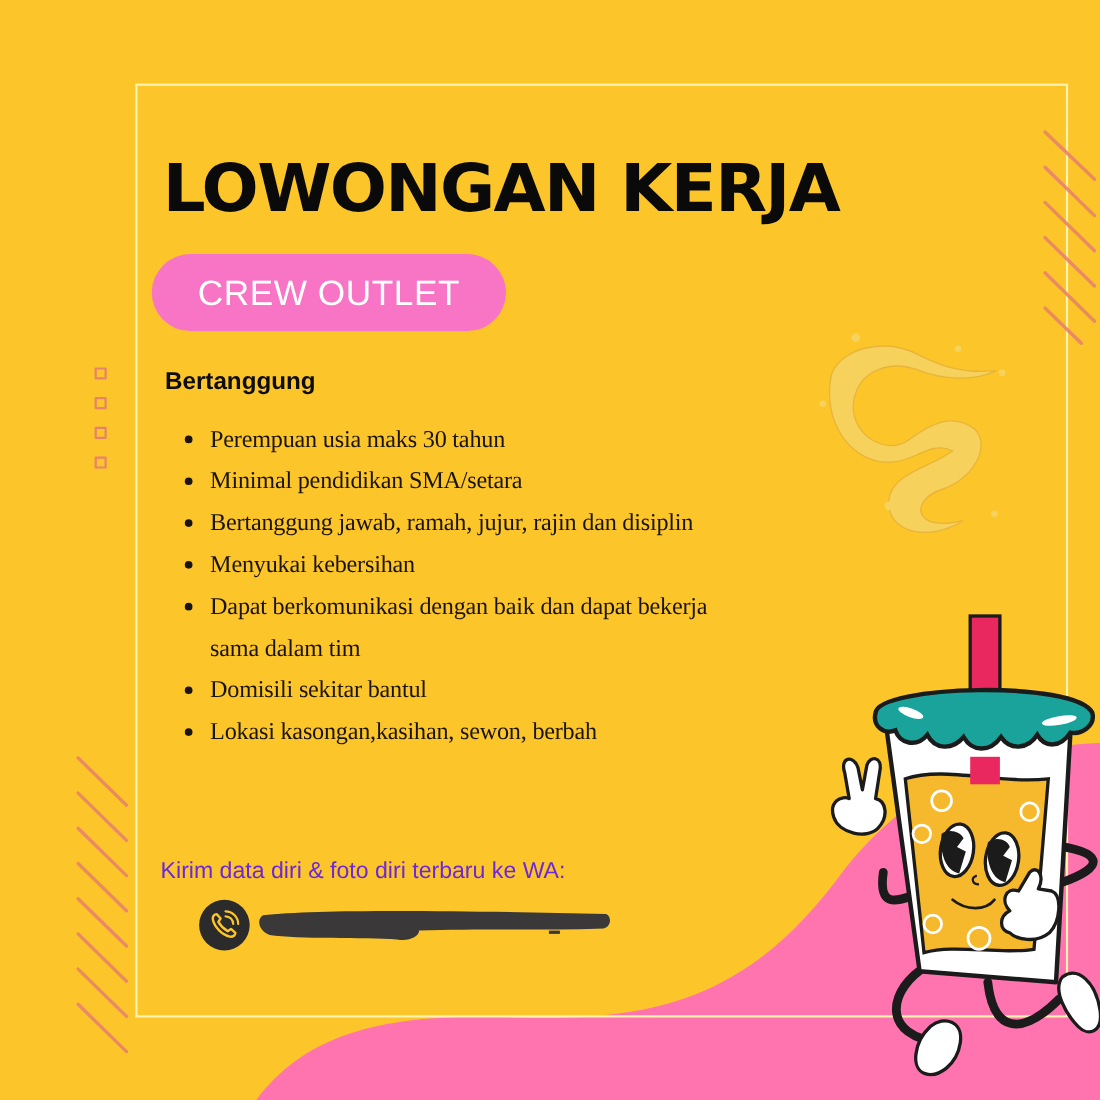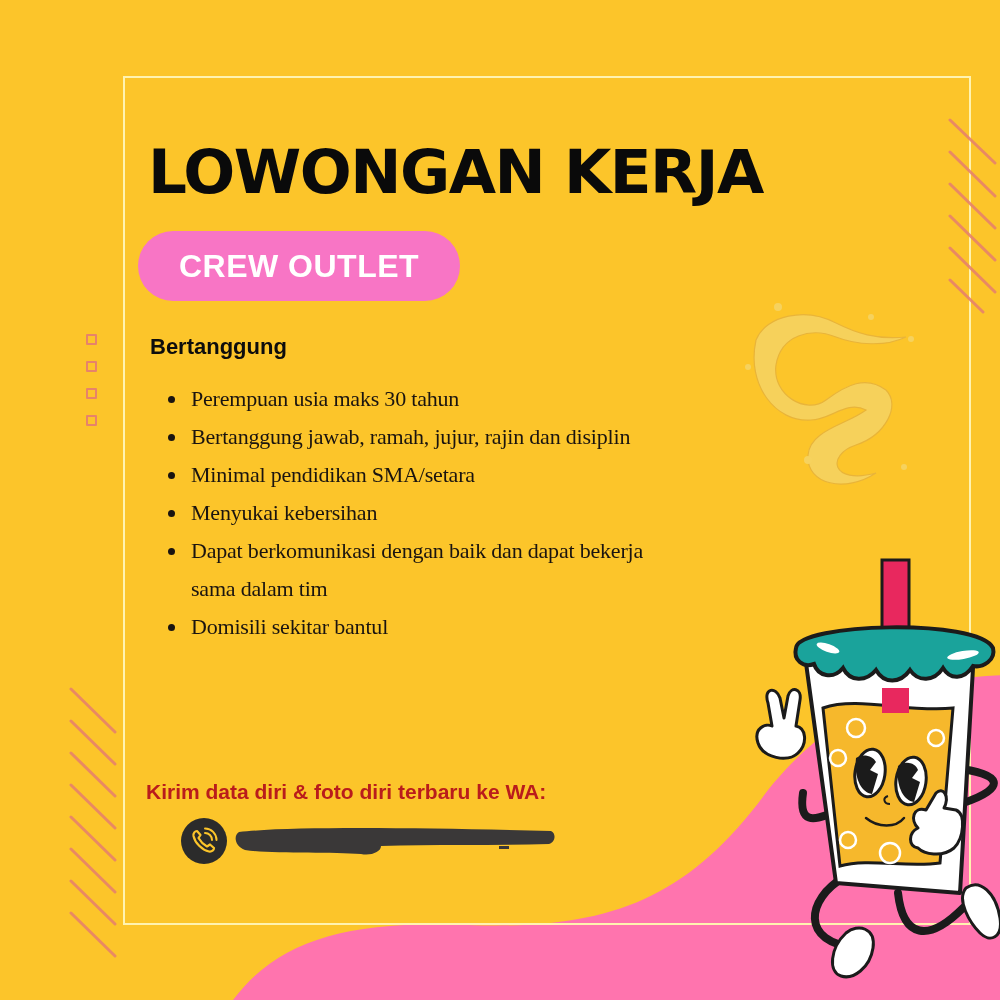--- a/index.html
+++ b/index.html
@@ -23,40 +23,40 @@
     .title {
       position: absolute; left: 100px; top: 132px; margin: 0;
       font-family: "DejaVu Sans", sans-serif; font-weight: 900;
       font-size: 60px; letter-spacing: -1.5px; color: #0a0a0a; line-height: 80px;
       transform: scaleX(1.02); transform-origin: left;
     }
     .pill {
       position: absolute; left: 90px; top: 231px; width: 322px; height: 70px;
       border-radius: 35px; background: #f875c5;
       display: flex; align-items: center; justify-content: center;
-      color: #ffffff; font-family: "Liberation Sans", sans-serif; font-weight: 700;
+      color: #ffffff; font-family: "Liberation Sans", sans-serif; font-weight: 400;
       font-size: 32px; letter-spacing: 0.5px;
     }
     .section-heading {
       position: absolute; left: 102px; top: 334px; margin: 0;
       font-family: "Liberation Sans", sans-serif; font-weight: 700; font-size: 22px; color: #0d0d0d;
     }
     .req-list {
       position: absolute; left: 118px; top: 380px; margin: 0; padding: 0; list-style: none;
       font-family: "DejaVu Sans", sans-serif; font-size: 22px; color: #1a1410; line-height: 38px;
       width: 560px; letter-spacing: -0.2px;
     }
     .req-list li { position: relative; padding-left: 25px; font-family: Liberation Serif, serif; }
     .req-list li::before {
       content: ""; position: absolute; left: 2px; top: 16px; width: 7px; height: 7px;
       border-radius: 50%; background: #1a1410;
     }
     .contact-label {
       position: absolute; left: 98px; top: 780px; margin: 0;
-      font-family: "Liberation Sans", sans-serif; font-weight: 700; font-size: 21px; color: #b91c1c;
+      font-family: "Liberation Sans", sans-serif; font-weight: 400; font-size: 21px; color: #6d28d9;
     }
     .phone-row { position: absolute; left: 133px; top: 818px; display: flex; align-items: center; }
     .phone-icon {
       width: 46px; height: 46px; border-radius: 50%; background: #2b2b2b;
       display: flex; align-items: center; justify-content: center;
     }
     .redaction { position: absolute; left: 50px; top: 0; }
     .splash { position: absolute; left: 688px; top: 295px; }
     .mascot { position: absolute; left: 680px; top: 548px; }
   </style>
@@ -105,25 +105,26 @@
   <h1 class="title">LOWONGAN KERJA</h1>
 
   <div class="pill">
     <span>CREW OUTLET</span>
   </div>
 
   <h2 class="section-heading">Bertanggung</h2>
 
   <ul class="req-list">
     <li>Perempuan usia maks 30 tahun</li>
+    <li>Minimal pendidikan SMA/setara</li>
     <li style="width:500px">Bertanggung jawab, ramah, jujur, rajin dan disiplin</li>
-    <li>Minimal pendidikan SMA/setara</li>
     <li>Menyukai kebersihan</li>
     <li style="width:500px">Dapat berkomunikasi dengan baik dan dapat bekerja sama dalam tim</li>
     <li>Domisili sekitar bantul</li>
+    <li>Lokasi kasongan,kasihan, sewon, berbah</li>
   </ul>
 
   <p class="contact-label">Kirim data diri &amp; foto diri terbaru ke WA:</p>
 
   <div class="phone-row">
     <div class="phone-icon">
       <svg width="30" height="30" viewBox="0 0 30 30">
         <path d="M8 5 C6 5 4 7 4.5 10 C6 17 13 24 20 25.5 C23 26 25 24 25 22 L21 18.5 L18 20.5 C14.5 18.5 11.5 15.5 9.5 12 L11.5 9 Z" fill="none" stroke="#fcc52a" stroke-width="2.2" stroke-linejoin="round"></path>
         <path d="M16 7 A7 7 0 0 1 23 14" fill="none" stroke="#fcc52a" stroke-width="2" stroke-linecap="round"></path>
         <path d="M16 2.5 A11.5 11.5 0 0 1 27.5 14" fill="none" stroke="#fcc52a" stroke-width="2" stroke-linecap="round"></path>

